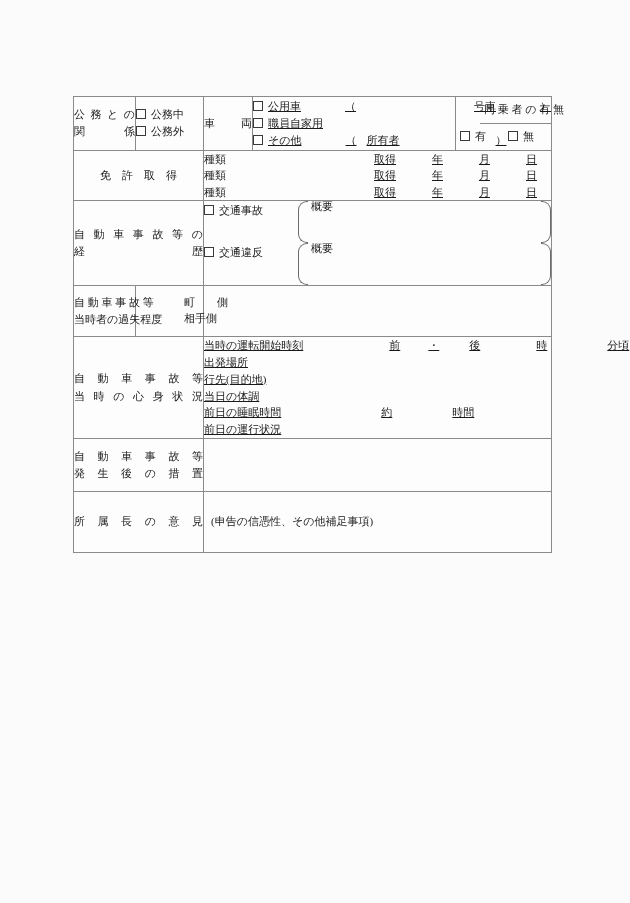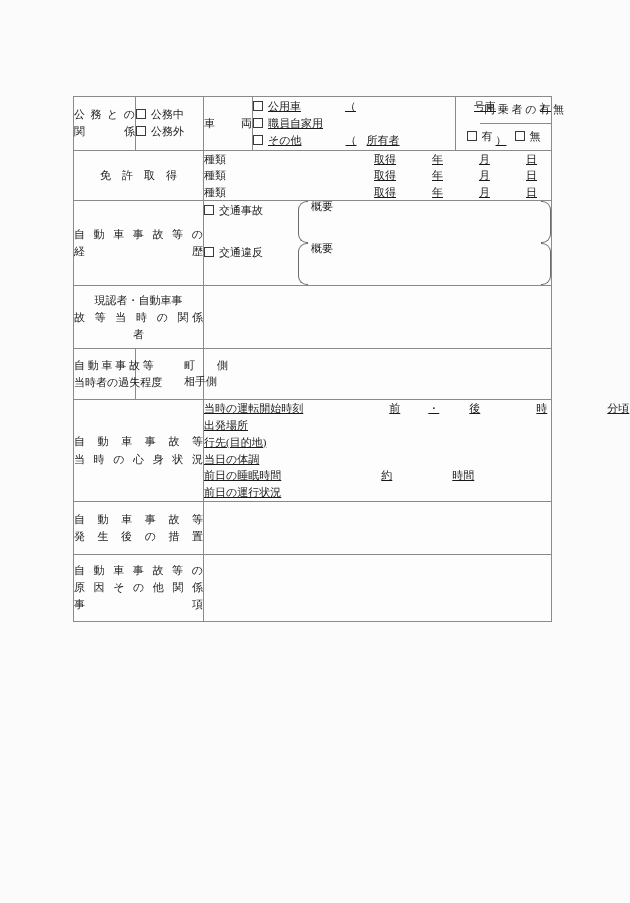--- a/index.html
+++ b/index.html
@@ -98,21 +98,21 @@
 
   
   .pass-top {
     text-align: center;
     padding: 5px 4px;
     border-bottom: 1px solid #8a8a8a;
     white-space: nowrap;
     margin-left: 24px;
   }
   .pass-bot {
-    text-align: center;
+    text-align: left;
     padding: 5px 4px;
     white-space: nowrap;
   }
   .pass-bot .sp { display: inline-block; width: 22px; }
 
   
   .lic-line {
     display: block;
     white-space: nowrap;
     line-height: 1.5;
@@ -293,28 +293,20 @@
           </div>
           <div class="brace-wrap">
             <span class="brace-l"></span>
             <span class="brace-r"></span>
             <span class="brace-label">概要</span>
           </div>
         </div>
       </td>
     </tr>
 
-    <tr>
-      <td class="lbl" colspan="2" style="height:62px">
-        <span class="center-ln">現認者・自動車事</span>
-        <span class="spread">故 等 当 時 の 関係</span>
-        <span class="center-ln">者</span>
-      </td>
-      <td colspan="3">&nbsp;</td>
-    </tr>
 
     <tr>
       <td class="lbl" style="height:50px">
         <span class="spread">自 動 車 事 故 等</span>
         <span class="spread">当時者の過失程度</span>
       </td>
       <td class="side-cell" style="width:49px">
         <span class="spread2">町　　側</span>
         <span class="spread2">相手側</span>
       </td>
@@ -349,25 +341,25 @@
     </tr>
 
     <tr>
       <td class="lbl" colspan="2" style="height:52px">
         <span class="spread">自 動 車 事 故 等</span>
         <span class="spread">発 生 後 の 措 置</span>
       </td>
       <td colspan="3">&nbsp;</td>
     </tr>
 
-    <tr>
-      <td class="lbl" colspan="2" style="height:66px">
-        <span class="spread">自 動 車 事 故 等 の</span>
-        <span class="spread">原 因 そ の 他 関 係</span>
-        <span class="spread">事　　　　　　項</span>
-      </td>
-      <td colspan="3">&nbsp;</td>
-    </tr>
-
+
+    <tr>
+      <td class="lbl" colspan="2" style="height:60px">
+        <span class="spread">所 属 長 の 意 見</span>
+      </td>
+      <td colspan="3" class="top-align">
+        <span class="note-top">(申告の信憑性、その他補足事項)</span>
+      </td>
+    </tr>
 
   </tbody>
     </table>
 </div>
 
 </body></html>

